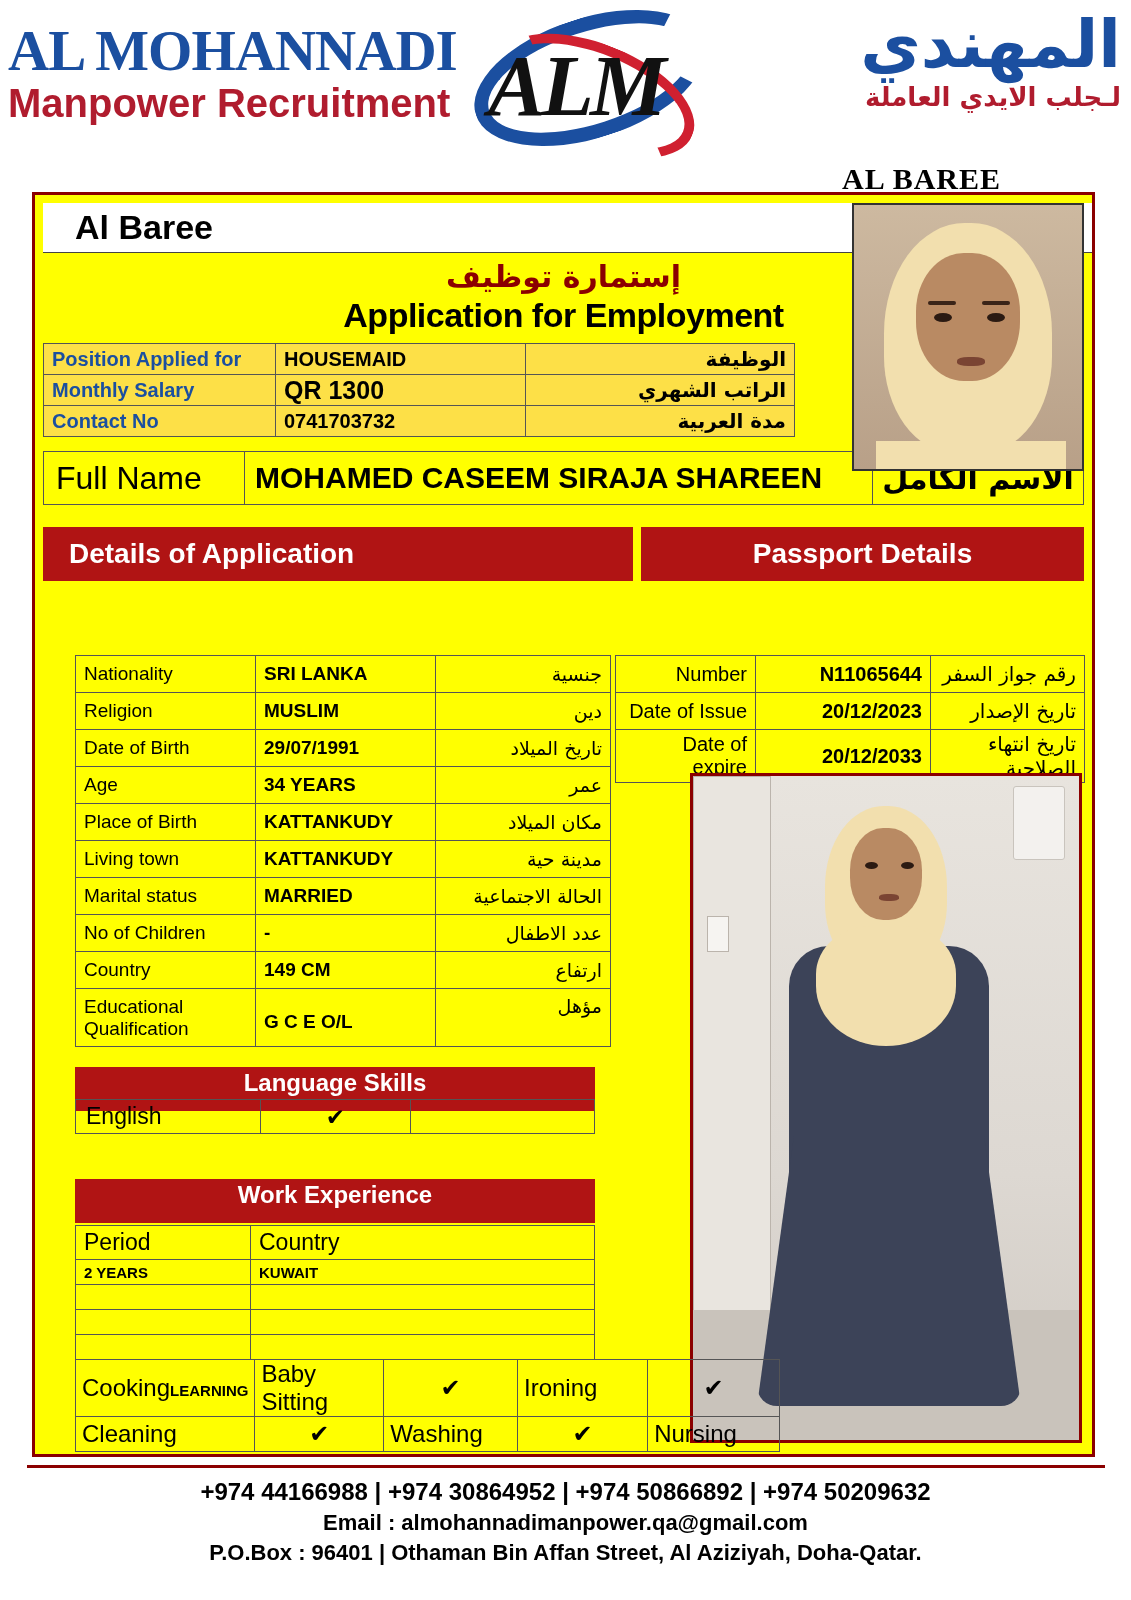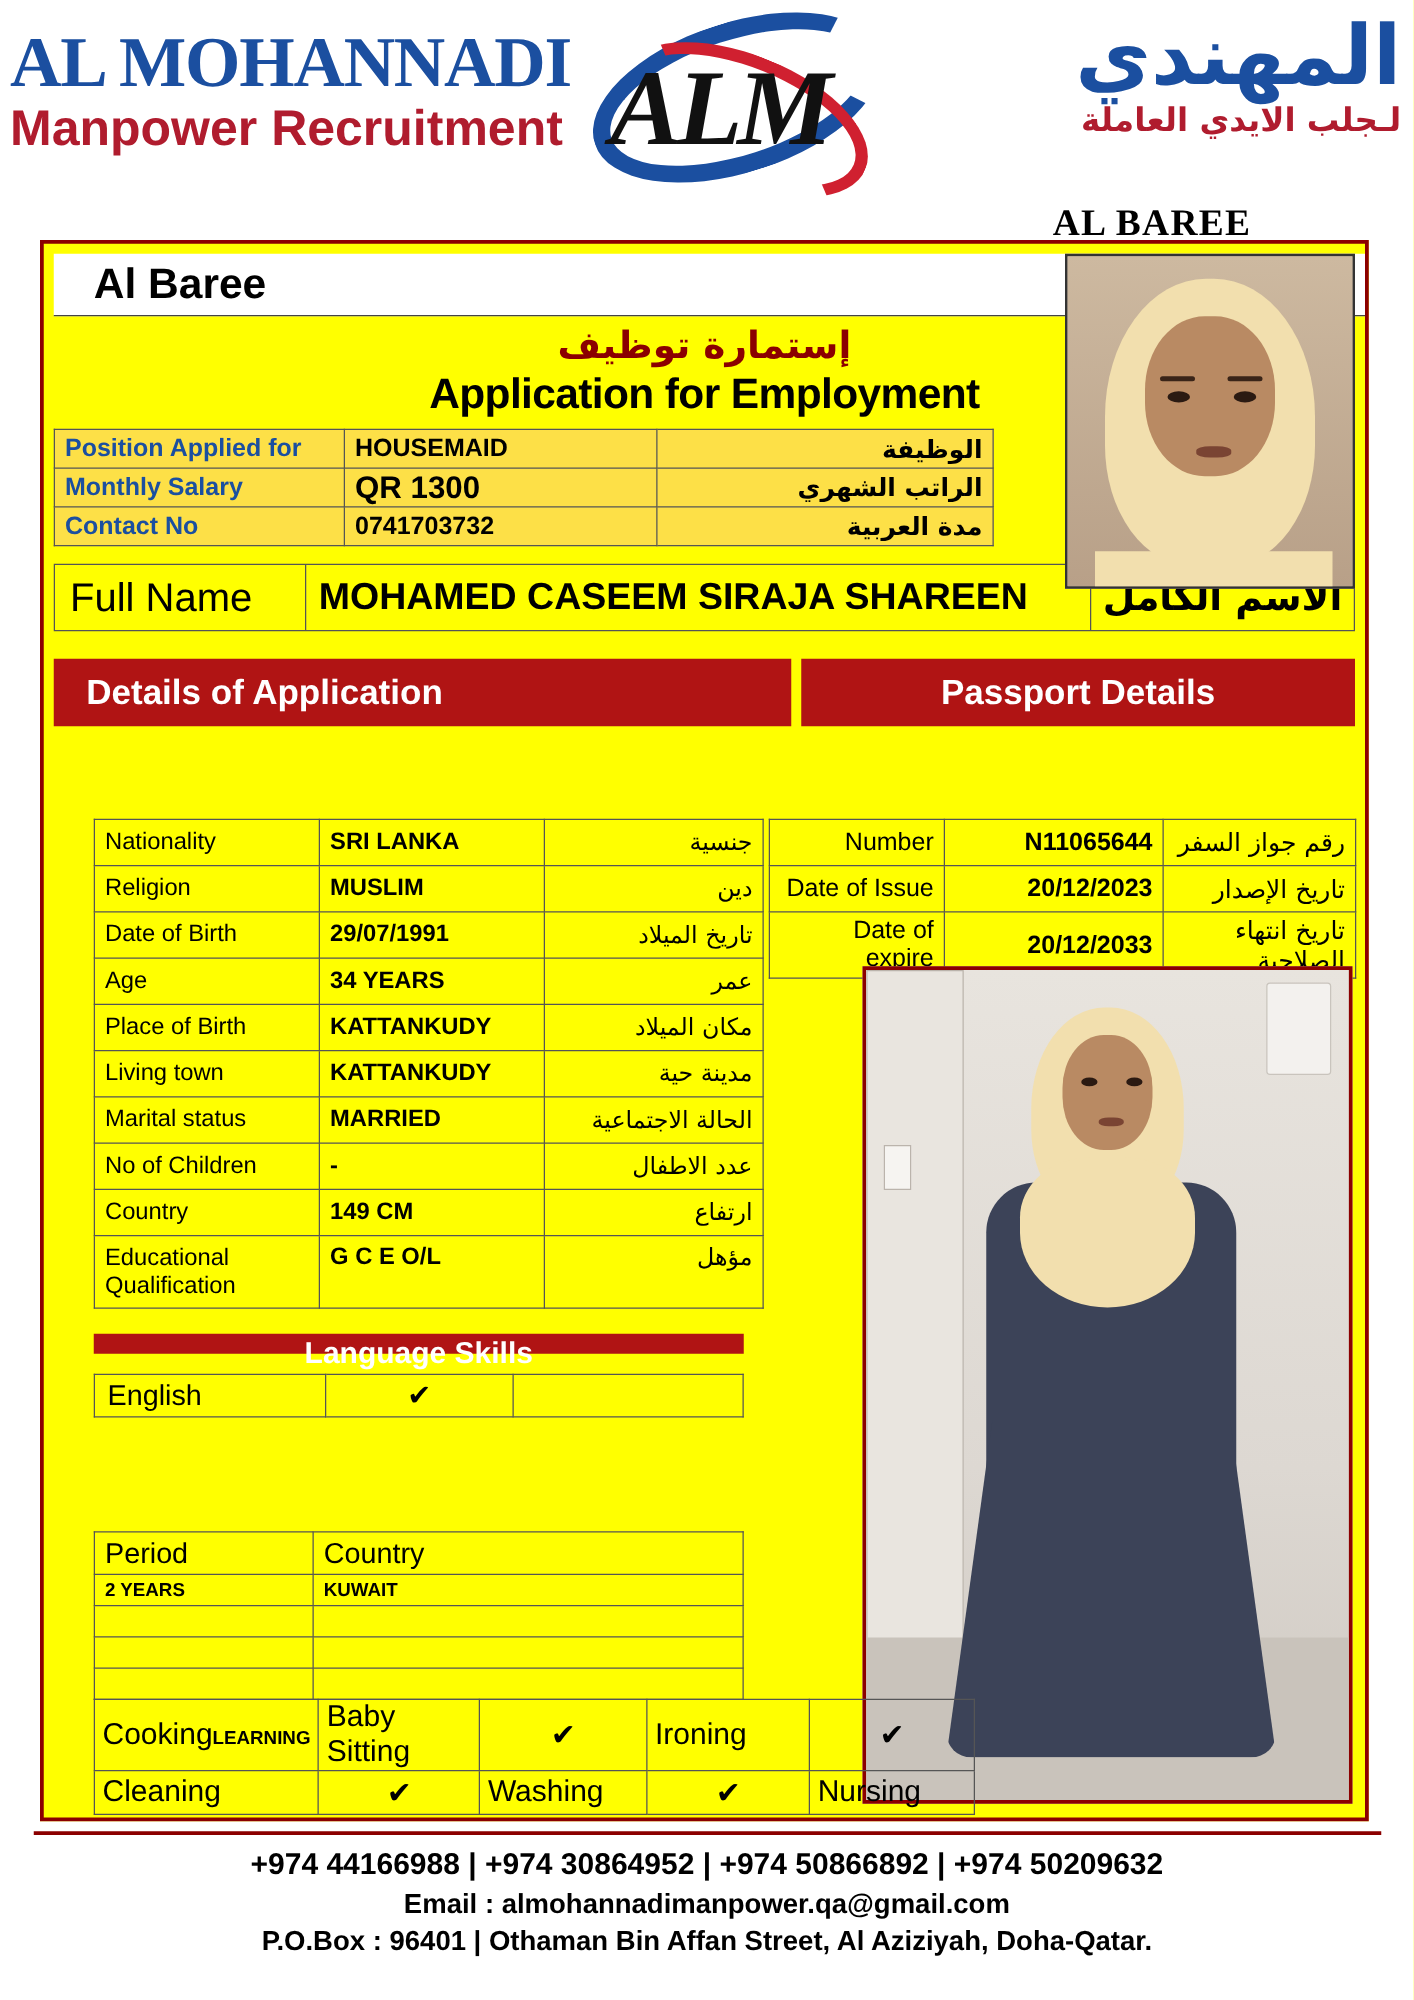--- a/index.html
+++ b/index.html
@@ -252,21 +252,21 @@
   }
   .p-label { width:140px; }
   .p-val { width:175px; font-weight:bold; font-size:18px; }
   .p-ar { text-align:right; direction:rtl; font-family:"DejaVu Sans", sans-serif; font-size:16px; }
 
   
   .lang-bar, .work-bar {
     position:absolute; left:40px; width:520px;
     background:#b01414; color:#fff;
     text-align:center; font-weight:bold; font-size:24px;
-    height:16px; line-height:32px;
+    height:44px; line-height:32px;
   }
   .lang-bar { top:872px; }
   .lang-table {
     position:absolute; left:40px; top:904px; width:520px;
     border-collapse:collapse;
   }
   .lang-table td { border:1px solid #555; height:34px; font-size:23px; padding:0 10px; }
   .lang-name { width:185px; }
   .lang-check { width:150px; text-align:center; font-size:22px; font-weight:bold; }
 
@@ -425,21 +425,21 @@
       <td class="d-val">-</td>
       <td class="d-ar">عدد الاطفال</td>
     </tr>
     <tr>
       <td class="d-label">Country</td>
       <td class="d-val">149 CM</td>
       <td class="d-ar">ارتفاع</td>
     </tr>
     <tr>
       <td class="d-label" style="height:58px;">Educational Qualification</td>
-      <td class="d-val" style="vertical-align:top;padding-top:6px;">G C E O/L</td>
+      <td class="d-val" style="vertical-align:top;padding-top:22px;">G C E O/L</td>
       <td class="d-ar" style="vertical-align:top;padding-top:6px;">مؤهل</td>
     </tr>
   </tbody>
     </table>
 
   <table class="passport">
     <tbody>
         <tr>
       <td class="p-label">Number</td>
       <td class="p-val">N11065644</td>
@@ -480,20 +480,21 @@
   <table class="lang-table">
     <tbody>
     <tr>
       <td class="lang-name">English</td>
       <td class="lang-check check">✔</td>
       <td></td>
     </tr>
   </tbody>
     </table>
 
+  <div class="work-bar">Work Experience</div>
   <table class="work-table">
     <tbody>
         <tr class="head">
       <td class="w-period">Period</td>
       <td>Country</td>
     </tr>
     <tr>
       <td class="w-period">2 YEARS</td>
       <td>KUWAIT</td>
     </tr>

